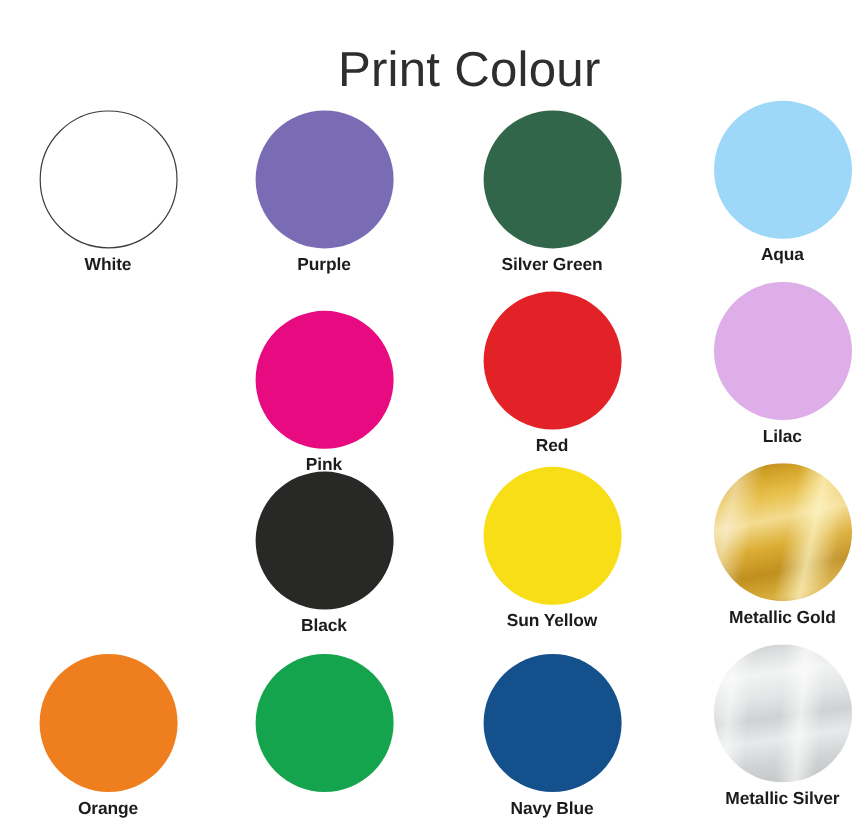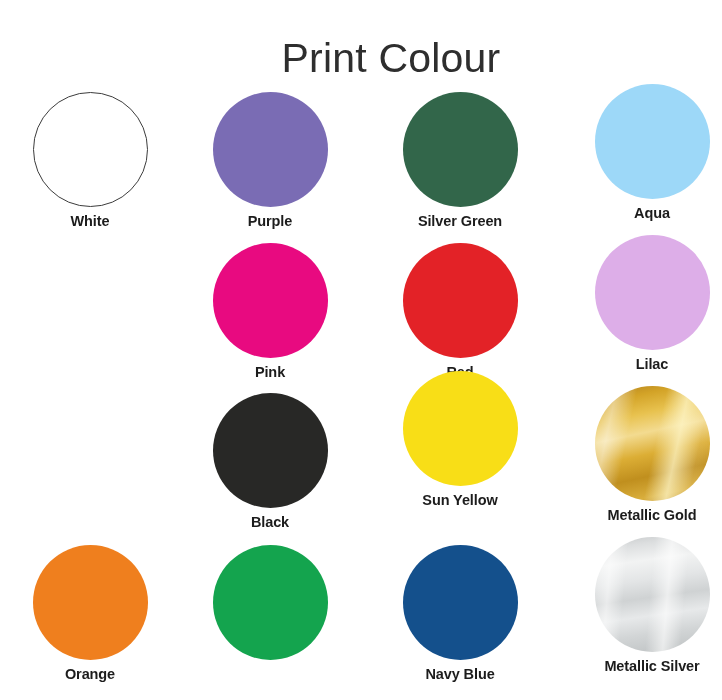--- a/index.html
+++ b/index.html
@@ -128,37 +128,37 @@
       <div class="swatch-label">Purple</div>
     </div>
     <div class="swatch-cell" style="left: 370px; top: 92px;">
       <div class="swatch-disc" style="background: rgb(50, 102, 74);"></div>
       <div class="swatch-label">Silver Green</div>
     </div>
     <div class="swatch-cell" style="left: 562px; top: 84px;">
       <div class="swatch-disc" style="background: rgb(157, 216, 248);"></div>
       <div class="swatch-label">Aqua</div>
     </div>
-    <div class="swatch-cell" style="left: 180px; top: 243px; text-align: center;">
+    <div class="swatch-cell" style="left: 180px; top: 259px; text-align: center;">
       <div class="swatch-disc" style="background: rgb(232, 10, 128);"></div>
       <div class="swatch-label">Pink</div>
     </div>
     <div class="swatch-cell" style="left: 370px; top: 243px;">
       <div class="swatch-disc" style="background: rgb(227, 34, 39);"></div>
       <div class="swatch-label">Red</div>
     </div>
     <div class="swatch-cell" style="left: 562px; top: 235px;">
       <div class="swatch-disc" style="background: rgb(221, 174, 232);"></div>
       <div class="swatch-label">Lilac</div>
     </div>
     <div class="swatch-cell" style="left: 180px; top: 393px;">
       <div class="swatch-disc" style="background: rgb(40, 40, 38);"></div>
       <div class="swatch-label">Black</div>
     </div>
-    <div class="swatch-cell" style="left: 370px; top: 371px;">
+    <div class="swatch-cell" style="left: 370px; top: 389px;">
       <div class="swatch-disc" style="background: rgb(248, 222, 23);"></div>
       <div class="swatch-label">Sun Yellow</div>
     </div>
     <div class="swatch-cell" style="left: 562px; top: 386px;">
       <div class="swatch-disc metallic-gold"></div>
       <div class="swatch-label">Metallic Gold</div>
     </div>
     <div class="swatch-cell" style="left: 0px; top: 545px;">
       <div class="swatch-disc" style="background: rgb(239, 127, 30);"></div>
       <div class="swatch-label">Orange</div>

